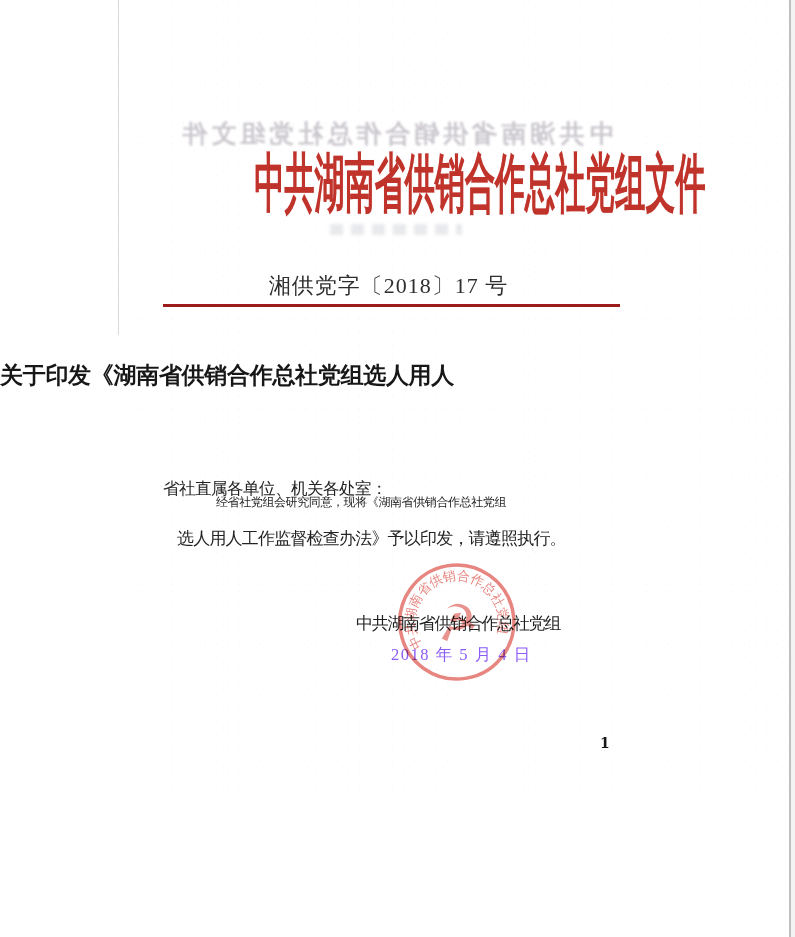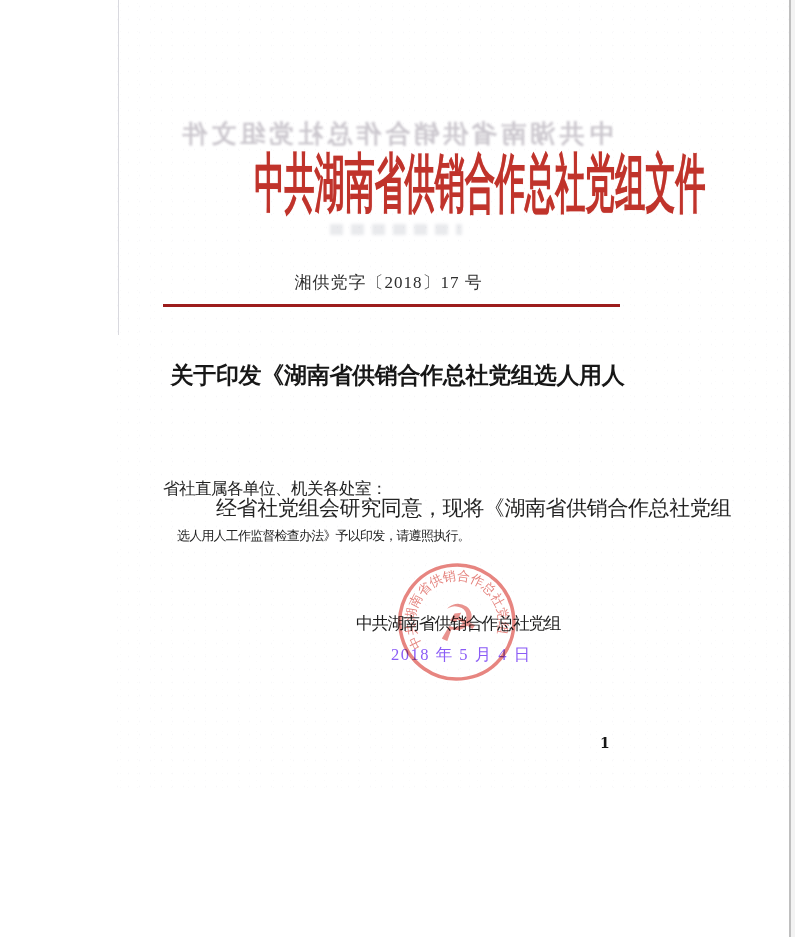--- a/index.html
+++ b/index.html
@@ -43,40 +43,40 @@
   .red-header{
     position:absolute;left:0;right:0;top:151px;text-align:right;white-space:nowrap;
   }
   .red-header span{
     display:inline-block;font-size:64px;line-height:66px;font-weight:bold;
     color:#c0332b;transform:scaleX(.47);transform-origin:50% 50%;
     text-shadow:0 0 1px rgba(192,51,43,.55);
   }
   .doc-number{
     position:absolute;left:0;right:18px;top:271px;text-align:center;
-    font-size:17px;letter-spacing:1px;color:#2e2e2e;
+    font-size:22px;letter-spacing:1px;color:#2e2e2e;
   }
   .red-rule{
     position:absolute;left:163px;top:304px;width:457px;height:3px;background:#9c1c1c;
   }
   .doc-title{
-    position:absolute;left:0;right:0;top:358px;text-align:center;
+    position:absolute;left:0;right:0;top:358px;text-align:left;
     font-weight:bold;color:#171717;font-size:23px;line-height:36px;letter-spacing:-.3px;
   }
   .doc-title div{white-space:nowrap;}
   .salutation{
     position:absolute;left:163px;top:461px;font-size:16.5px;color:#232323;
     letter-spacing:-.5px;white-space:nowrap;margin-top:17px;
   }
   .body-line1{
-    position:absolute;left:216px;top:494px;font-size:21px;color:#232323;
+    position:absolute;left:216px;top:494px;font-size:12px;color:#232323;
     letter-spacing:-.4px;white-space:nowrap;
   }
   .body-line2{
-    position:absolute;left:177px;top:527px;font-size:13px;color:#232323;
+    position:absolute;left:177px;top:527px;font-size:17px;color:#232323;
     letter-spacing:-.8px;white-space:nowrap;
   }
   .signature{
     position:absolute;left:356px;top:612px;font-size:17px;color:#1f1f1f;
     letter-spacing:-1.3px;white-space:nowrap;
   }
   .doc-date{
     position:absolute;left:391px;top:644px;font-size:16.5px;color:#8b5cf6;
     letter-spacing:1.5px;white-space:nowrap;
   }

